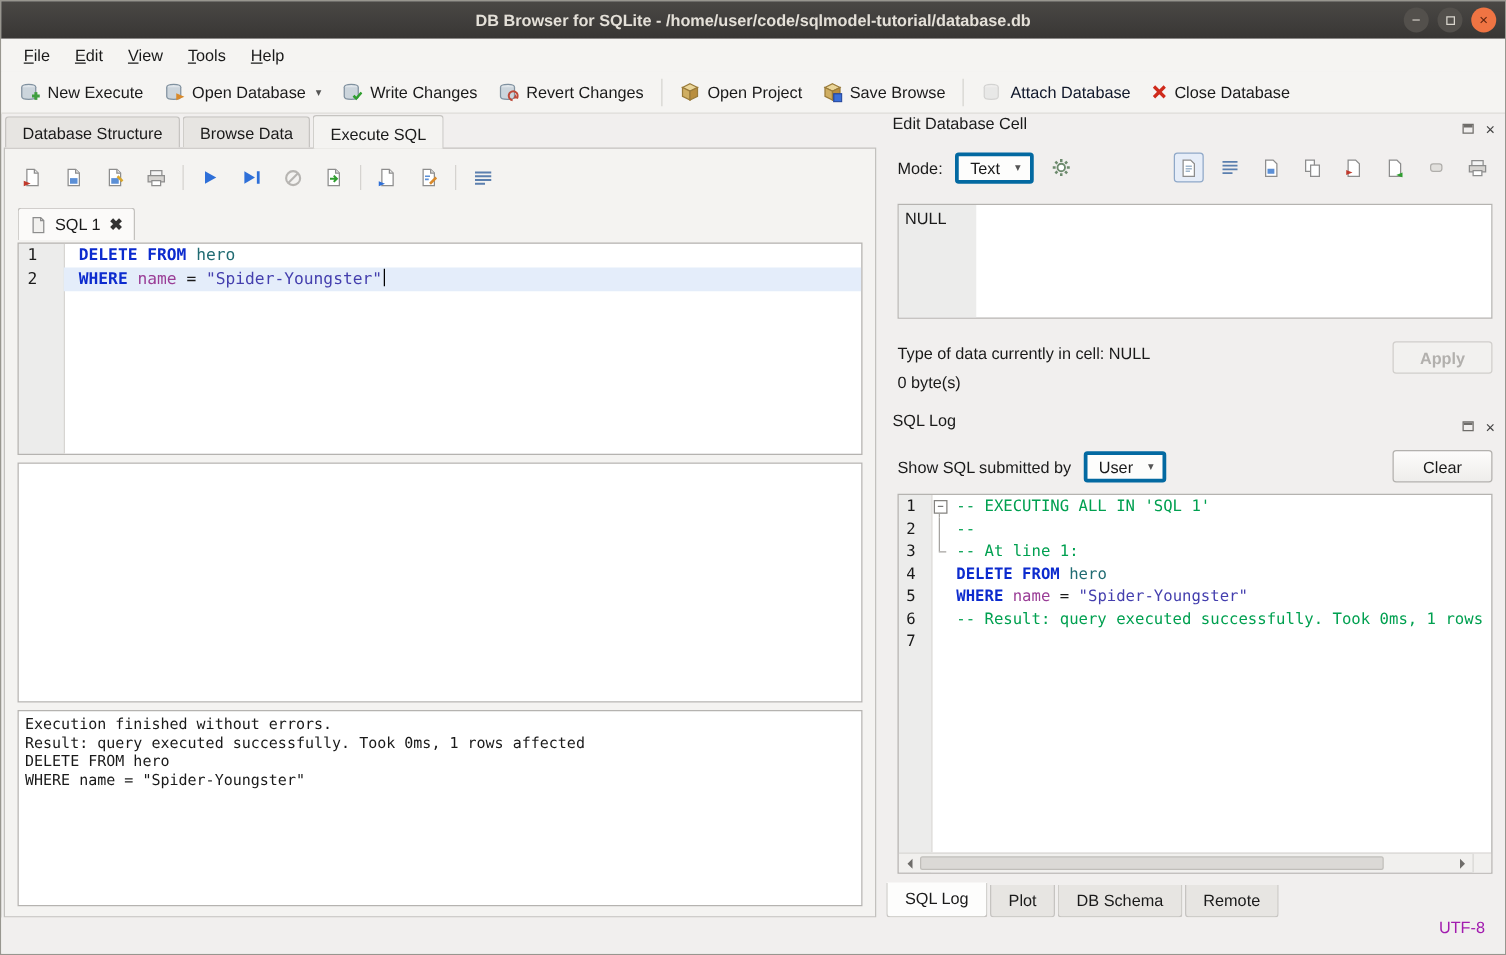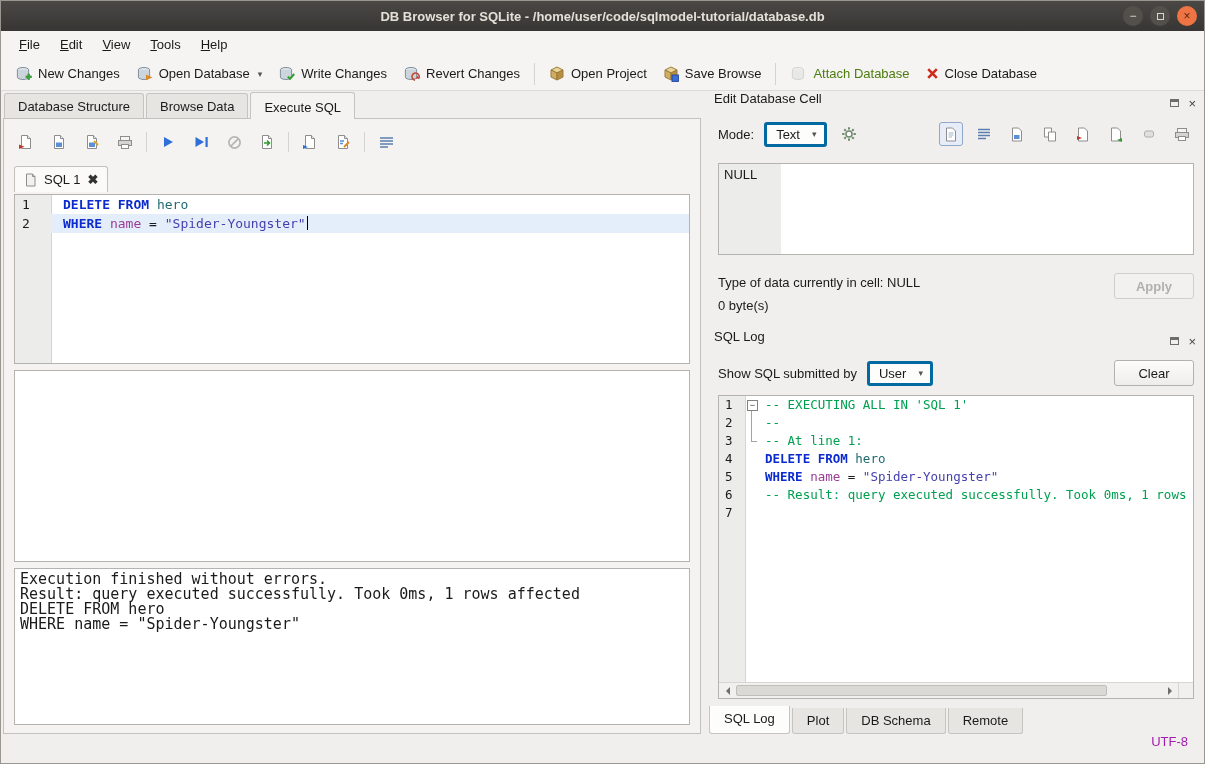--- a/index.html
+++ b/index.html
@@ -39,21 +39,21 @@
   .menu-item { display:inline-block; padding:4px 10px; }
   .menu-item::first-letter { text-decoration: underline; }
 
   
   .toolbar {
     position:absolute; top:56px; left:0; right:0; height:34px;
     background:#f5f4f2; border-bottom:1px solid #dddbd8;
     display:flex; align-items:center; padding:0 6px;
   }
   .tb-btn { display:flex; align-items:center; gap:6px; padding:5px 8px; border-radius:3px; white-space:nowrap; }
-  .tb-btn.disabled { color:#4d7c0f;align-items:center; }
+  .tb-btn.disabled { color:#0f172a;align-items:center; }
   .tb-btn.disabled svg { opacity:.45; filter:grayscale(1); }
   .tb-caret { font-size:9px; color:#555; margin-left:2px; }
   .tb-sep { width:1px; height:22px; background:#d5d3d0; margin:0 6px; flex:none; }
   .svgi { display:block; }
 
   
   .left-panel { position:absolute; top:90px; left:0; width:703px; bottom:29px; }
   .main-tabbar { display:flex; align-items:flex-end; height:27px; padding-left:3px; position:relative; z-index:2; }
   .main-tab {
     padding:5px 13px 4px; background:#e7e5e2;
@@ -95,21 +95,21 @@
 
   .tk-kw  { color:#0c2bce; font-weight:bold; }
   .tk-tbl { color:#206b72; }
   .tk-fld { color:#9a3d96; }
   .tk-str { color:#443fae; }
   .tk-cmt { color:#00a050; }
 
   .results { height:192px; margin-top:6px; border:1px solid #b5b3b0; background:#fff; }
   .messages {
     flex:1; margin-top:6px; border:1px solid #b5b3b0; background:#fff;
-    font-family:"DejaVu Sans Mono", monospace; font-size:15px; line-height:15px;
+    font-family:"DejaVu Sans Mono", monospace; font-size:12px; line-height:15px;
     padding:3px 5px; overflow:hidden;
   }
 
   
   .right-panel { position:absolute; top:90px; left:707px; right:0; bottom:29px; display:flex; flex-direction:column; }
   .dock-header { height:24px; display:flex; padding:0 6px; flex:none; }
   .dock-title { flex:1; }
   .dock-icons { display:flex; align-items:center; gap:9px; padding-right:2px; }
   .float-ico { width:9px; height:8px; border:1px solid #6f6d6a; display:block; position:relative; }
   .float-ico::before { content:""; position:absolute; left:0; right:0; top:0; height:2px; background:#6f6d6a; }
@@ -228,21 +228,21 @@
   <div class="toolbar">
     <div class="tb-btn">
       <span>
           <svg class="svgi" width="17" height="16" viewBox="0 0 17 16">
             <ellipse cx="8" cy="3.8" rx="5.6" ry="2.3" fill="#dfe5ea" stroke="#80919f"></ellipse>
             <path d="M2.4 3.8v7.4c0 1.27 2.5 2.3 5.6 2.3s5.6-1.03 5.6-2.3V3.8" fill="#ccd5dc" stroke="#80919f"></path>
             <rect x="10.6" y="9.6" width="6.2" height="2.4" fill="#3f9e3f"></rect>
             <rect x="12.5" y="7.7" width="2.4" height="6.2" fill="#3f9e3f"></rect>
           </svg>
         </span>
-      <span>New Changes</span>
+      <span>New Execute</span>
     </div>
     <div class="tb-btn">
       <span>
           <svg class="svgi" width="17" height="16" viewBox="0 0 17 16">
             <ellipse cx="8" cy="3.8" rx="5.6" ry="2.3" fill="#dfe5ea" stroke="#80919f"></ellipse>
             <path d="M2.4 3.8v7.4c0 1.27 2.5 2.3 5.6 2.3s5.6-1.03 5.6-2.3V3.8" fill="#ccd5dc" stroke="#80919f"></path>
             <path d="M10 8.6l6.5 2.8L10 14.2z" fill="#d98a2b"></path>
           </svg>
         </span>
       <span>Open Database</span>

